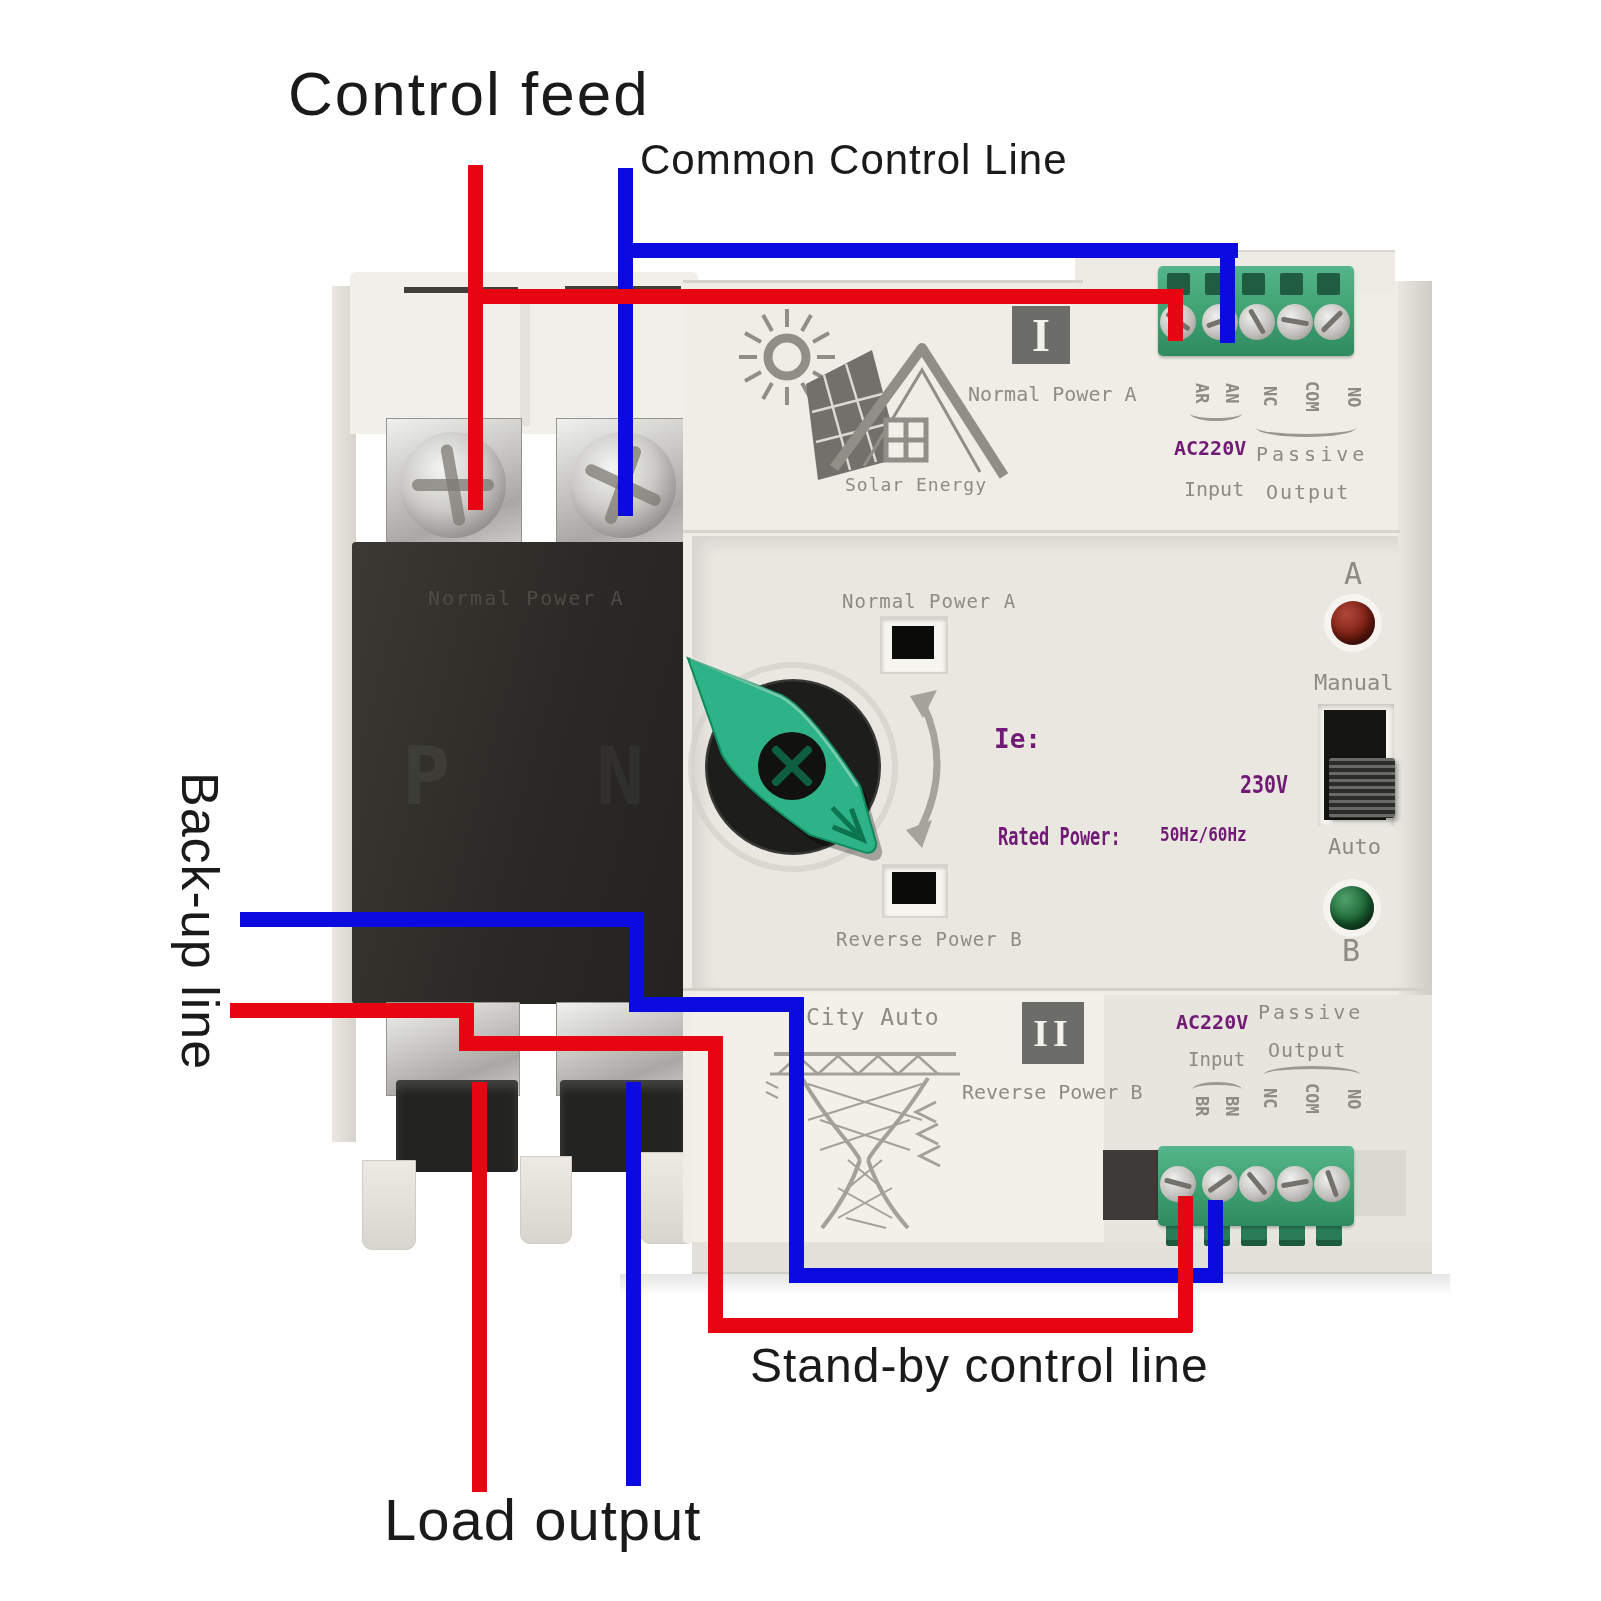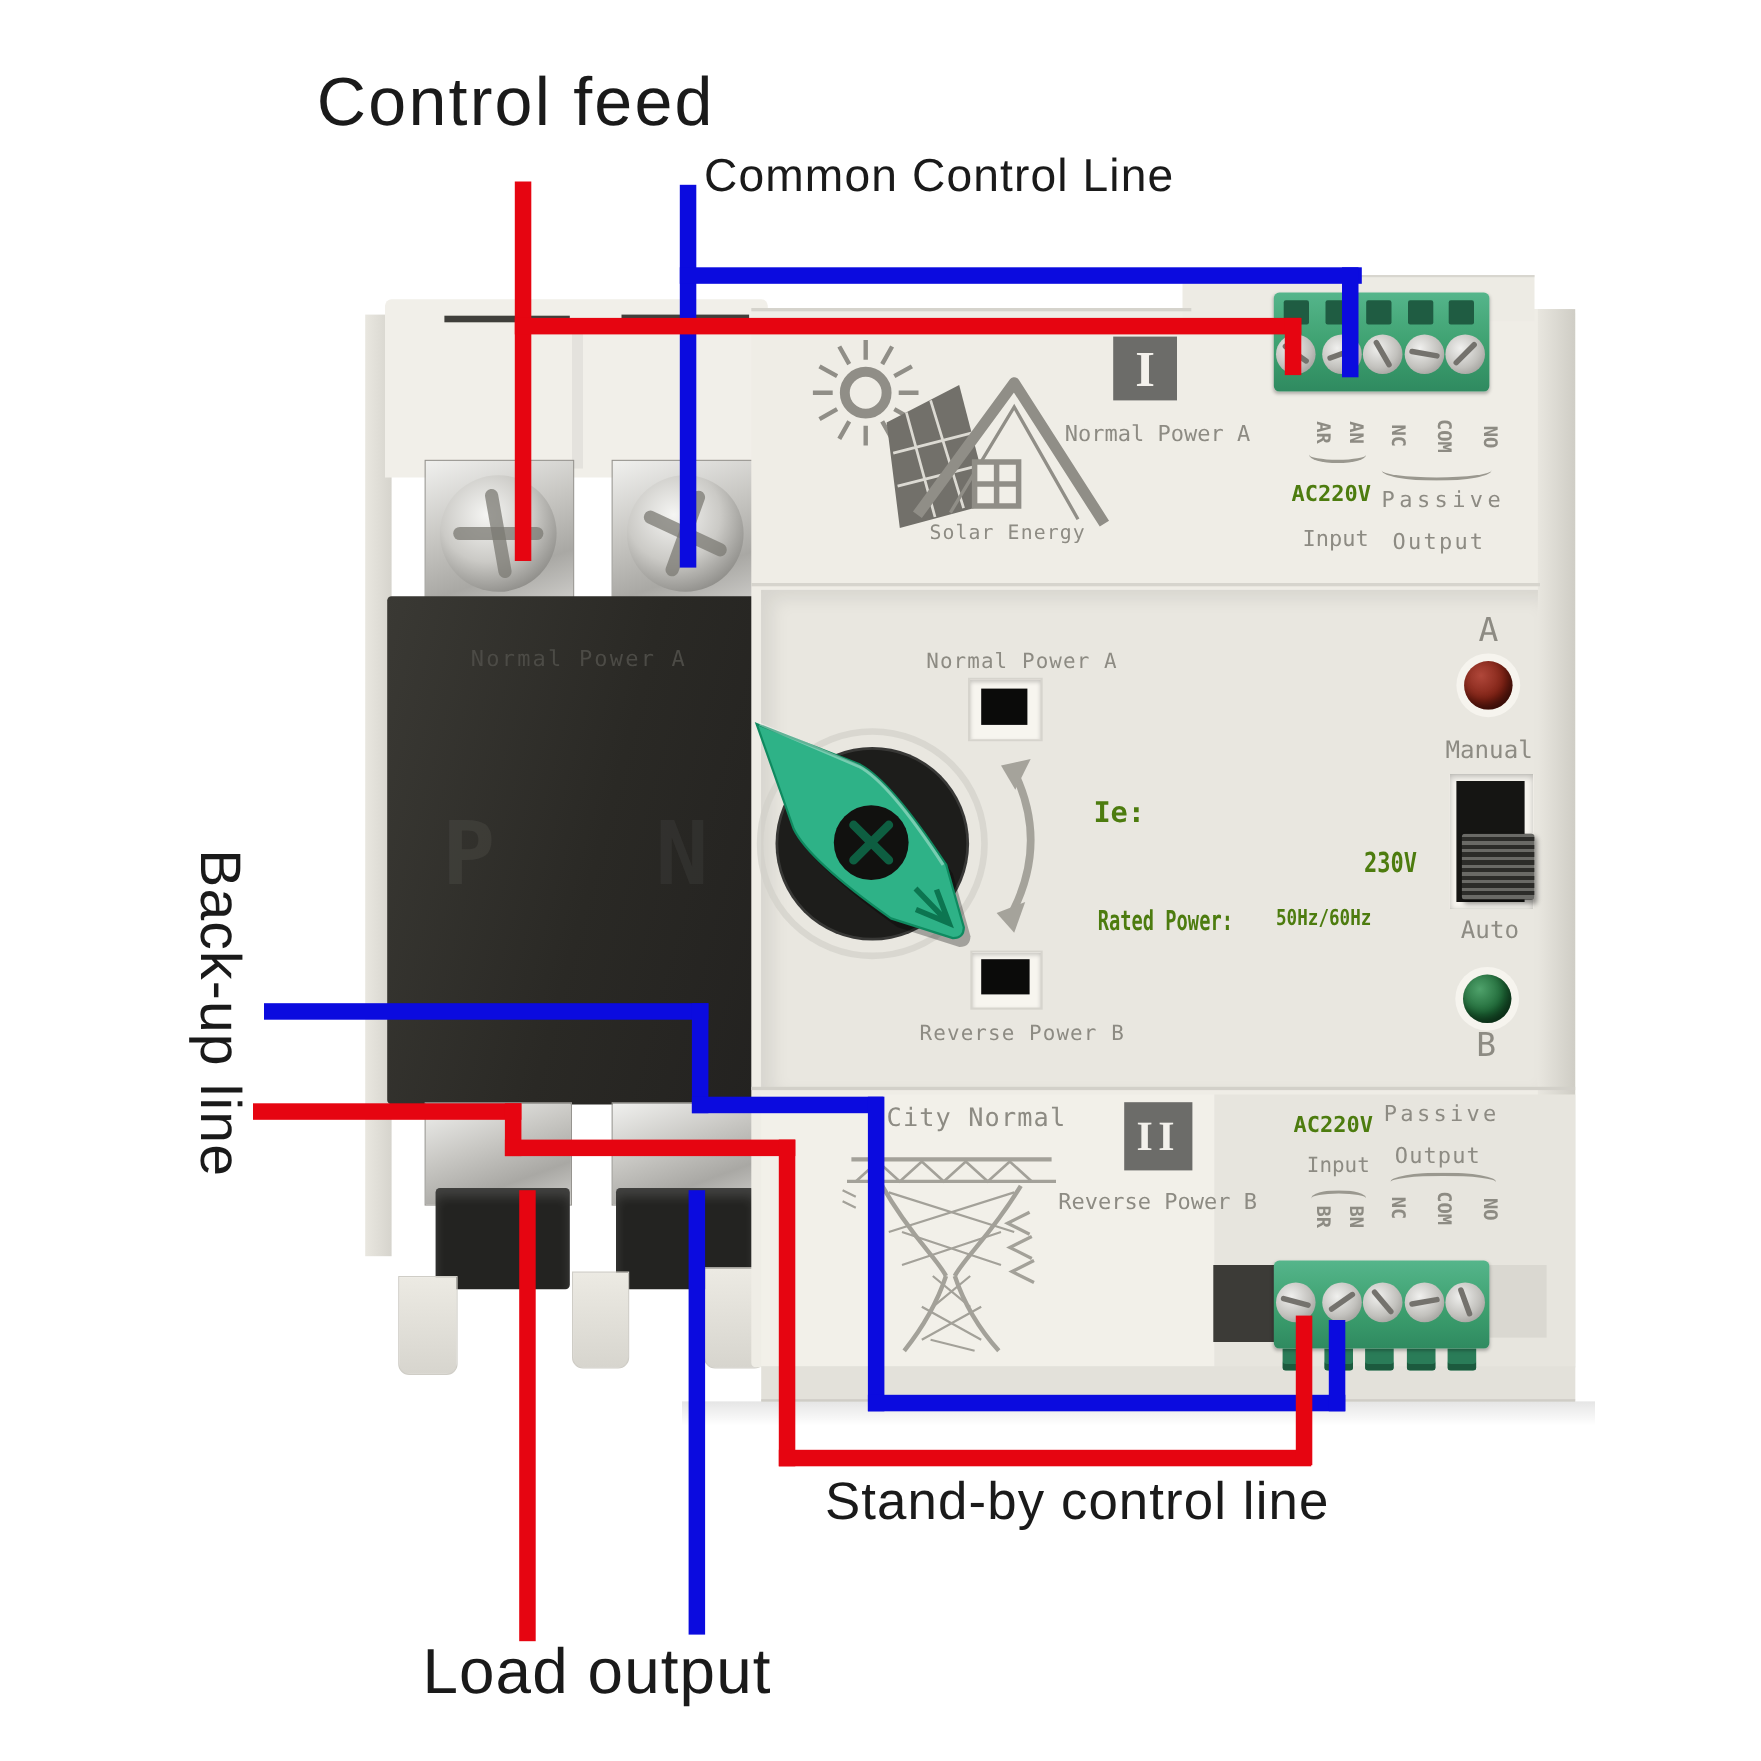--- a/index.html
+++ b/index.html
@@ -2,21 +2,21 @@
 <html><head>
 <meta charset="utf-8">
 <style>
   html,body{margin:0;padding:0;background:#ffffff;}
   #stage{position:relative;width:1601px;height:1601px;background:#ffffff;overflow:hidden;
          font-family:"Liberation Sans",sans-serif;}
   .abs{position:absolute;}
   .ann{position:absolute;color:#1a1a1a;white-space:nowrap;font-family:"Liberation Sans",sans-serif;}
   .rot90{transform:rotate(90deg);transform-origin:left top;}
   .stamp{position:absolute;font-family:"DejaVu Sans Mono",monospace;color:#8d8b83;white-space:nowrap;}
-  .stampb{font-weight:bold;color:#4d7c0f;}
+  .stampb{font-weight:bold;color:#701a75;}
   .wire{position:absolute;z-index:50;}
   .wb{background:#0b0bdf;}
   .wr{background:#e60511;z-index:51;}
   .brace-d{position:absolute;border-bottom:3px solid #9a988f;border-radius:50%;}
   .brace-u{position:absolute;border-top:3px solid #9a988f;border-radius:50%;}
   .gblock{position:absolute;background:linear-gradient(180deg,#55b58b 0%,#3da06f 55%,#2f8a60 100%);
           border-radius:5px;box-shadow:0 2px 3px rgba(0,0,0,.25);z-index:10;}
   .gslot{position:absolute;background:#1f5c42;border-radius:2px;}
   .gscrew{position:absolute;width:36px;height:36px;border-radius:50%;
           background:radial-gradient(circle at 38% 35%,#f0f0ee,#c2c1bd 55%,#8b8a86);}
@@ -175,21 +175,21 @@
   <div class="led" style="left:1331px;top:601px;background:radial-gradient(circle at 35% 30%,#b0473a,#7c2013 55%,#4e0f08);"></div>
   <div class="stamp" style="left:1314px;top:670px;font-size:22px;">Manual</div>
   <div class="abs" style="left:1318px;top:704px;width:76px;height:122px;background:#f7f5ef;box-shadow:inset 0 2px 6px rgba(0,0,0,.25);"></div>
   <div class="abs" style="left:1324px;top:710px;width:62px;height:110px;background:#151513;"></div>
   <div class="abs" style="left:1329px;top:758px;width:66px;height:60px;border-radius:3px;box-shadow:2px 3px 5px rgba(0,0,0,.4);
               background:repeating-linear-gradient(180deg,#6a6a66 0 3px,#2c2c29 3px 7px);"></div>
   <div class="stamp" style="left:1328px;top:834px;font-size:22px;">Auto</div>
   <div class="led" style="left:1330px;top:886px;background:radial-gradient(circle at 35% 30%,#4fa26b,#1c6434 55%,#0d3f1e);"></div>
   <div class="stamp" style="left:1342px;top:933px;font-size:30px;">B</div>
 
-  <div class="stamp" style="left:806px;top:1004px;font-size:23px;letter-spacing:1px;z-index:5;">City Normal</div>
+  <div class="stamp" style="left:806px;top:1004px;font-size:23px;letter-spacing:1px;z-index:5;">City Auto</div>
   <svg class="abs" style="left:760px;top:1032px;z-index:5;" width="210" height="200" viewBox="0 0 210 200">
     <g stroke="#a3a199" fill="none">
       <path d="M14,22 H196" stroke-width="4"></path>
       <path d="M10,42 H200" stroke-width="3"></path>
       <path d="M18,42 L38,24 L58,42 L78,24 L98,42 L118,24 L138,42 L158,24 L178,42" stroke-width="2.5"></path>
       <path d="M42,46 C68,92 92,112 100,128" stroke-width="4"></path>
       <path d="M168,46 C140,92 116,112 108,128" stroke-width="4"></path>
       <path d="M100,128 C92,152 78,176 62,196" stroke-width="4"></path>
       <path d="M108,128 C116,152 130,176 148,196" stroke-width="4"></path>
       <path d="M48,52 L162,88 M162,52 L48,88" stroke-width="2"></path>

